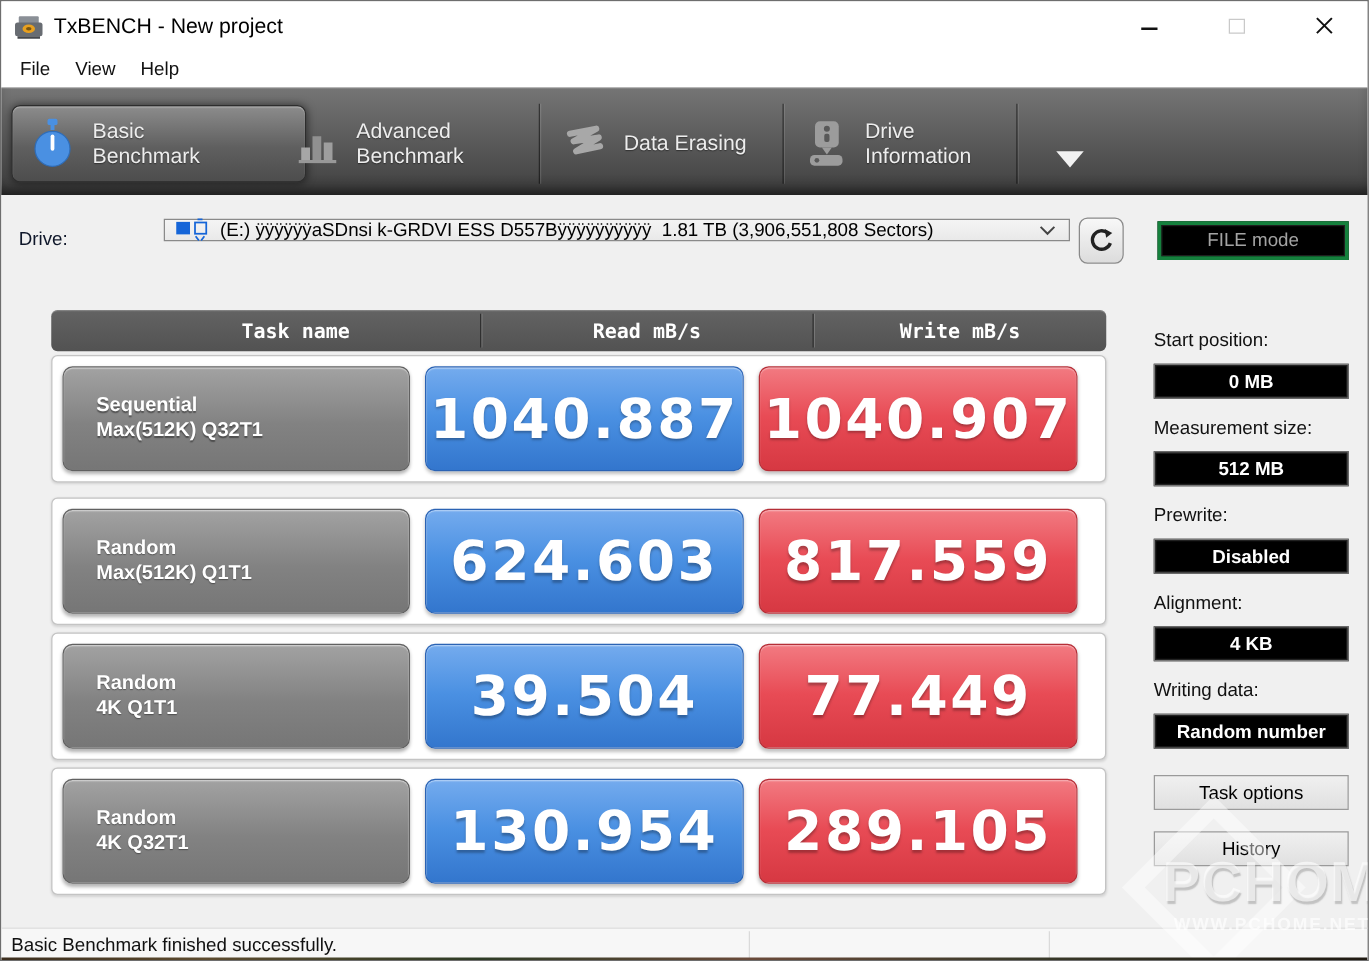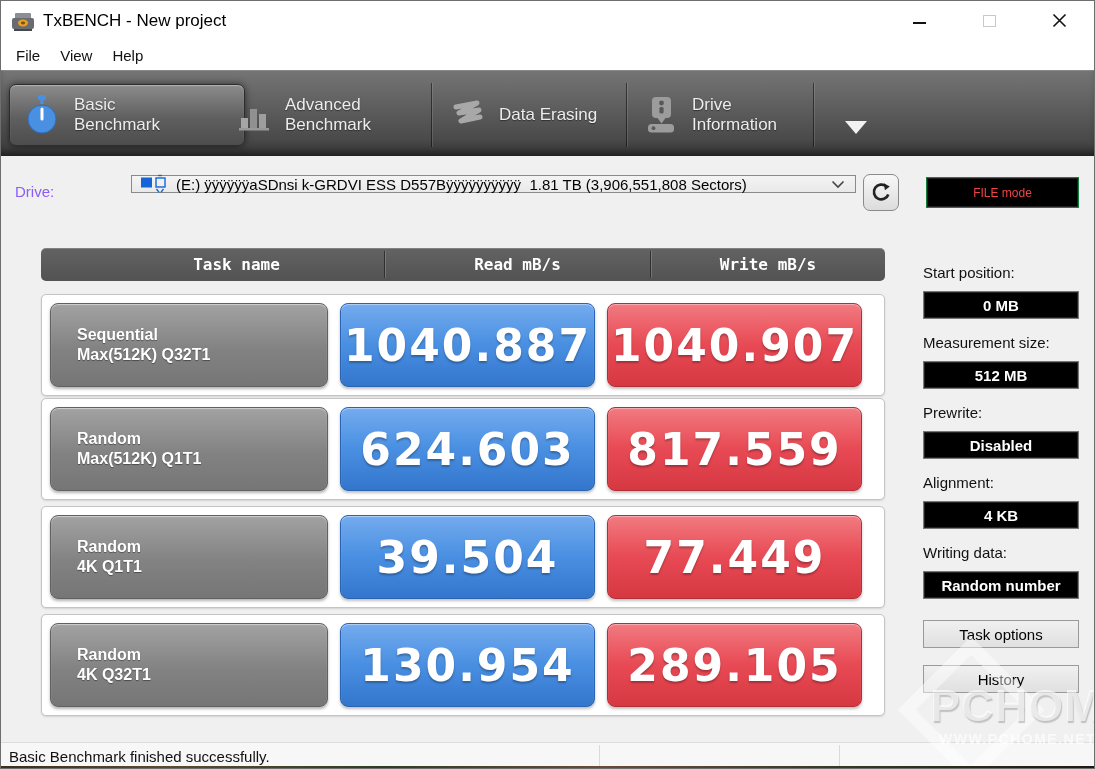--- a/index.html
+++ b/index.html
@@ -51,38 +51,38 @@
     box-shadow:inset 0 1px 1px rgba(255,255,255,.35), 0 0 7px rgba(0,0,0,.55);
   }
   .tab-sep{ position:absolute; top:13px; height:64px; width:1px; background:rgba(0,0,0,.5);
     box-shadow:1px 0 0 rgba(255,255,255,.12); }
   .toolbar-more{ position:absolute; top:42px; width:34px; height:30px; display:flex; align-items:center; justify-content:center; }
   .tri-down{ width:0; height:0; border-left:11px solid transparent; border-right:11px solid transparent; border-top:13px solid #f2f2f2; }
 
   
   .content{ position:absolute; left:0; top:155px; width:100%; height:586px; background:#f0f0f0; }
 
-  .drive-label{ position:absolute; left:14px; top:27px; font-size:15px; color:#8b5cf6; }
+  .drive-label{ position:absolute; left:14px; top:27px; font-size:15px; color:#0f172a; }
   .drive-combo{
     position:absolute; left:130px; top:19px; width:725px; height:18px;
     background:linear-gradient(180deg,#f4f4f4,#e9e9e9); border:1px solid #8a8a8a;
     display:flex; align-items:center; cursor:default;
   }
   .drive-combo .combo-icon{ margin-left:8px; display:flex; }
   .drive-text{ margin-left:6px; font-size:15px; color:#000; white-space:pre; overflow:hidden; flex:1; }
   .combo-chevron{ margin:0 10px 0 6px; display:flex; }
   .refresh-btn{
     position:absolute; left:862px; top:18px; width:36px; height:37px;
     background:linear-gradient(180deg,#f8f8f8,#dcdcdc); border:1px solid #8a8a8a; border-radius:7px;
     display:flex; align-items:center; justify-content:center; cursor:default;
   }
   .filemode-btn{
     position:absolute; left:925px; top:21px; width:153px; height:31px;
-    background:#000; color:#ef4444; font-size:12px; font-family:"Liberation Sans",sans-serif;
-    border:1px solid #15803d; box-shadow:inset 0 0 0 1px #1f1f1f; cursor:default;
+    background:#000; color:#a3a3a3; font-size:15px; font-family:"Liberation Sans",sans-serif;
+    border:3px solid #15803d; box-shadow:inset 0 0 0 1px #1f1f1f; cursor:default;
     display:flex; align-items:center; justify-content:center;
   }
 
   
   .bench-header{
     position:absolute; left:40px; top:92px; width:844px; height:33px;
     background:linear-gradient(180deg,#636363,#525252); border-radius:5px;
     display:flex; color:#fff; font-family:"DejaVu Sans Mono", monospace; font-weight:bold; font-size:16px;
     box-shadow:inset 0 1px 0 rgba(255,255,255,.2);
     padding-left:48px;
@@ -305,21 +305,21 @@
     <button class="filemode-btn">FILE mode</button>
 
     <div class="bench-header">
       <div class="hcell c0">Task name</div>
       <div class="hsep"></div>
       <div class="hcell c1">Read mB/s</div>
       <div class="hsep"></div>
       <div class="hcell c2">Write mB/s</div>
     </div>
 
-    <div class="row-panel" style="top:138px;">
+    <div class="row-panel" style="top:128px;">
       <button class="task-btn">
         <span>Sequential</span>
         <span>Max(512K) Q32T1</span>
       </button>
       <button class="val-btn read">1040.887</button>
       <button class="val-btn write">1040.907</button>
     </div>
 
     <div class="row-panel" style="top:242px;">
       <button class="task-btn">

